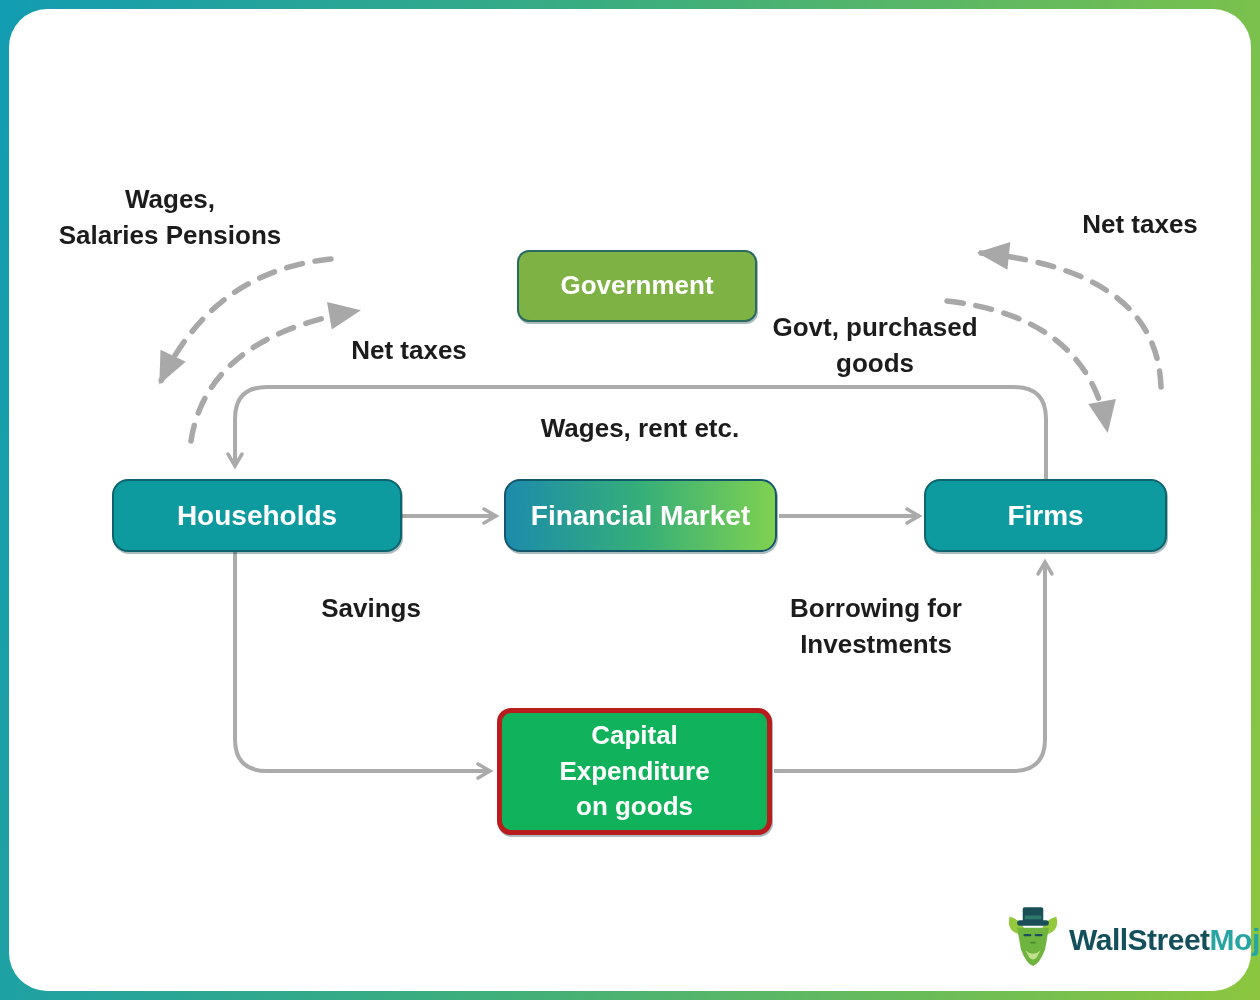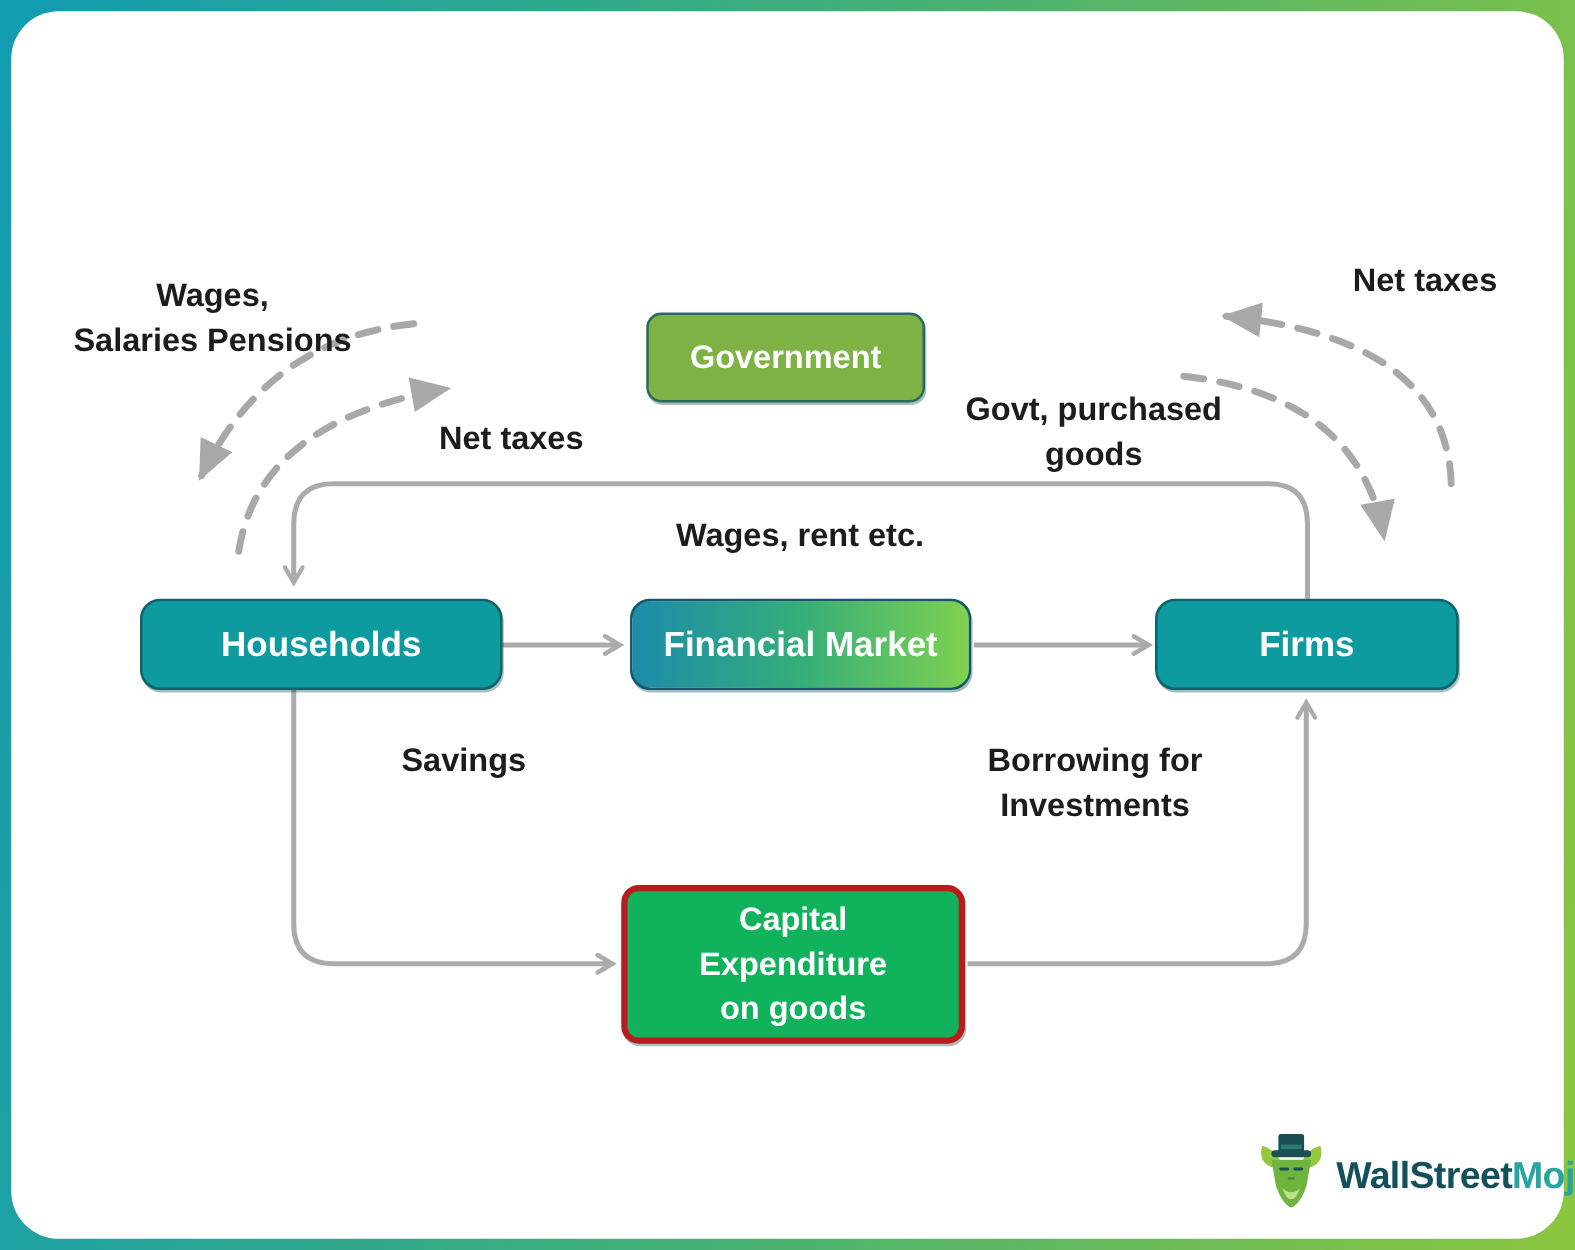--- a/index.html
+++ b/index.html
@@ -28,21 +28,21 @@
     align-items: center;
     justify-content: center;
     color: #ffffff;
     font-weight: bold;
     text-align: center;
     white-space: pre-line;
     line-height: 1.35;
     box-shadow: 1px 2px 0 rgba(10,60,70,0.35);
   }
   .node-government {
-    left: 508px; top: 241px; width: 223px; height: 72px;
+    left: 508px; top: 241px; width: 240px; height: 72px;
     background: #7EB244;
     border: 2px solid #2B6A60;
     border-radius: 12px;
     font-size: 26px;
   }
   .node-households {
     left: 103px; top: 470px; width: 290px; height: 73px;
     background: #0D9BA0;
     border: 2px solid #0D646C;
     border-radius: 16px;
@@ -72,21 +72,21 @@
   }
   .flow-label {
     position: absolute;
     color: #1C1C1C;
     font-weight: bold;
     font-size: 26px;
     text-align: center;
     white-space: pre-line;
     line-height: 36px;
   }
-  .lbl-wages-salaries { left: 21px;  top: 172px; width: 280px; margin-top: 37px; }
+  .lbl-wages-salaries { left: 21px;  top: 172px; width: 280px; }
   .lbl-net-taxes-left  { left: 300px; top: 323px; width: 200px; }
   .lbl-net-taxes-right { left: 1031px; top: 197px; width: 200px; }
   .lbl-govt-purchased  { left: 716px; top: 300px; width: 300px; }
   .lbl-wages-rent      { left: 481px; top: 401px; width: 300px; }
   .lbl-savings         { left: 262px; top: 581px; width: 200px; }
   .lbl-borrowing       { left: 717px; top: 581px; width: 300px; }
   .logo {
     position: absolute;
     left: 996px; top: 896px;
     display: flex;

